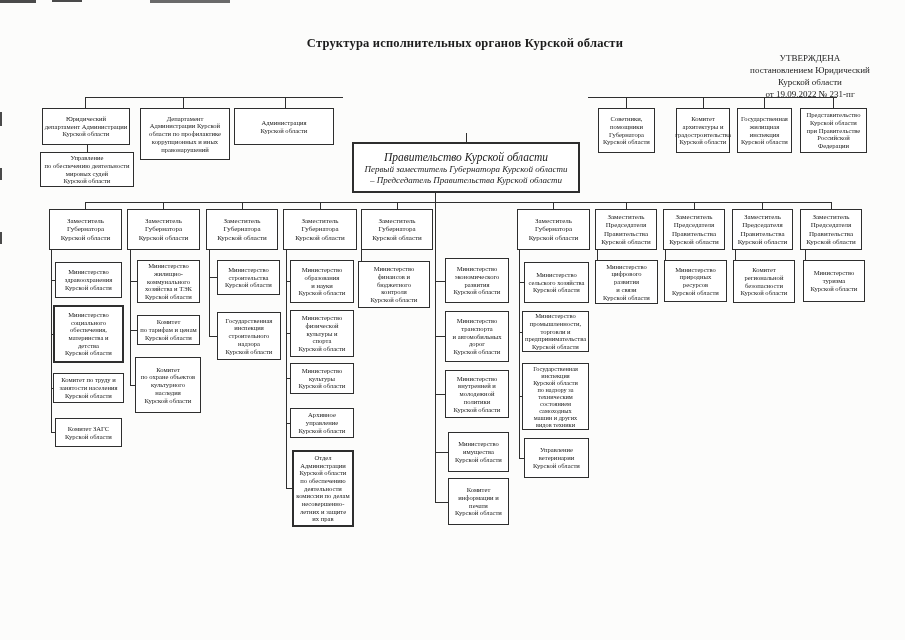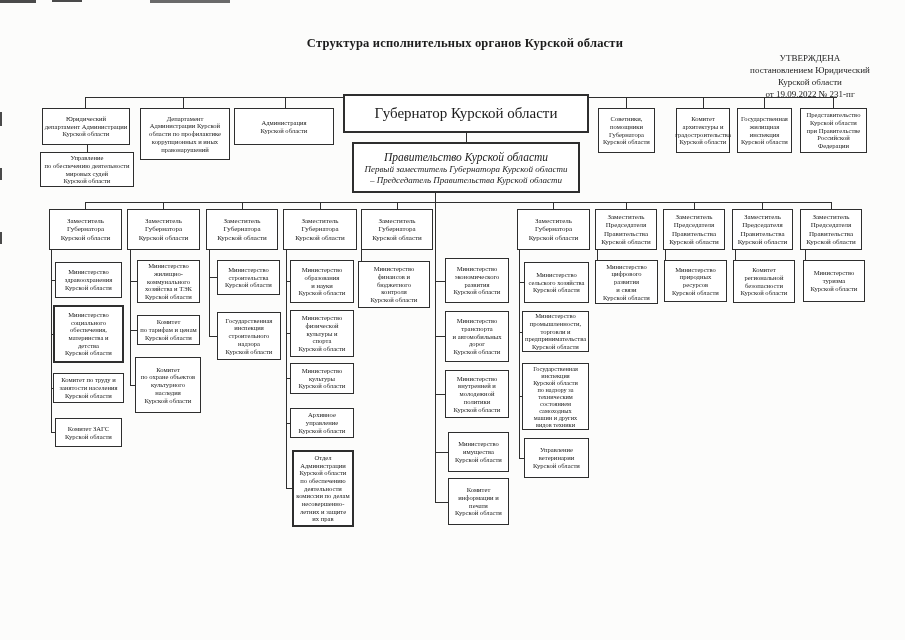--- a/index.html
+++ b/index.html
@@ -70,21 +70,20 @@
     <div>постановлением Юридический</div>
     <div>Курской области</div>
     <div>
       <span>от</span>
       <span class="u">19.09.2022</span>
       <span>№</span>
       <span class="u">231-пг</span>
     </div>
   </div>
 
-  <div class="node gov1" style="left:343px;top:94px;width:246px;height:39px">Губернатор Курской области</div>
   <div class="node gov2" style="left:352px;top:142px;width:228px;height:51px">
     <div class="gov2-title">Правительство Курской области</div>
     <div class="gov2-sub">Первый заместитель Губернатора Курской области</div>
     <div class="gov2-sub">– Председатель Правительства Курской области</div>
   </div>
 
   <div class="node" style="left:42px;top:108px;width:88px;height:37px">Юридический
 департамент Администрации
 Курской области</div>
   <div class="node" style="left:40px;top:152px;width:94px;height:35px">Управление

